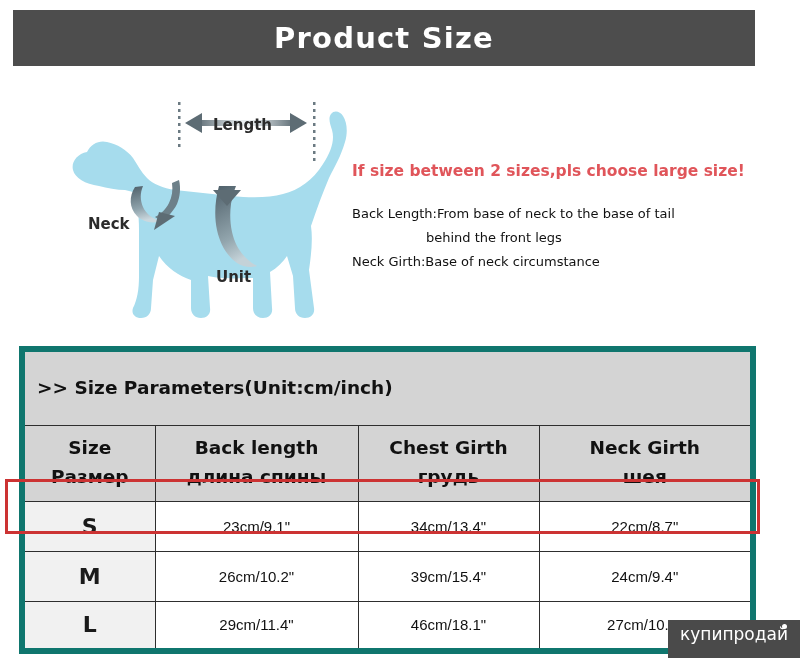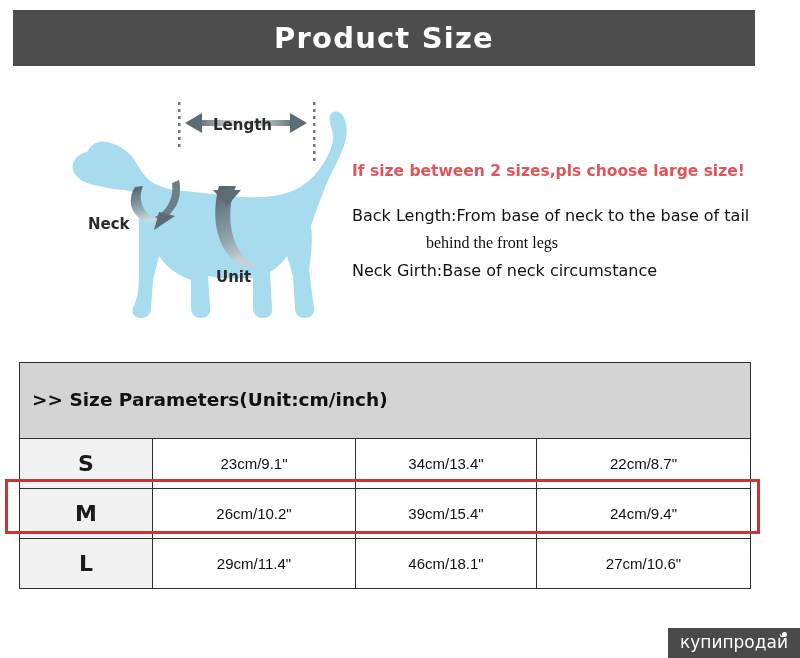--- a/index.html
+++ b/index.html
@@ -63,35 +63,35 @@
   #desc .warn {
     color: #e0555a;
     font-size: 15.5px;
     font-weight: bold;
     margin: 0 0 26px 0;
     white-space: nowrap;
     font-family: "DejaVu Sans", sans-serif;
   }
   #desc .line {
     color: #111111;
-    font-size: 16px;
+    font-size: 13px;
     margin: 0 0 9px 0;
     white-space: nowrap;
     font-family: "DejaVu Sans", sans-serif;
   }
-  #desc .line.indent { padding-left: 74px; font-family: Liberation Serif, serif; }
+  #desc .line.indent { padding-left: 74px; }
 
   
   #size-table {
     position: absolute;
-    left: 19px; top: 362px;
+    left: 19px; top: 346px;
     width: 731px;
     border-collapse: collapse;
     table-layout: fixed;
-    border: 1px solid #0f766e;
+    border: 6px solid #0f766e;
     padding-left: 32px;
   }
   #size-table td, #size-table th {
     border: 1px solid #2e2e2e;
     padding: 0;
     text-align: center;
     vertical-align: middle;
   }
   #banner-cell {
     background: #fadcc0;
@@ -141,21 +141,21 @@
     pointer-events: none;
   }
 
   
   #watermark {
     position: absolute;
     right: 0px; bottom: 0px;
     background: #4a4a4a;
     color: #ffffff;
     font-size: 17px;
-    padding: 6px 12px 7px 12px;
+    padding: 6px 12px 15px 12px;
     font-family: "DejaVu Sans", sans-serif;
     line-height: 1;
   }
   #watermark .dot {
     position: absolute;
     right: 13px; top: 4px;
     width: 5px; height: 5px;
     border-radius: 50%;
     background: #ffffff;
   }
@@ -298,20 +298,38 @@
   <colgroup>
     <col class="c-size">
       <col class="c-back">
       <col class="c-chest">
       <col class="c-neck">
   </colgroup>
   <thead>
     <tr>
       <th id="banner-cell" colspan="4">&gt;&gt; Size Parameters(Unit:cm/inch)</th>
     </tr>
+    <tr>
+      <th>
+        <span>Size</span>
+        <span class="sub">Размер</span>
+      </th>
+      <th>
+        <span>Back length</span>
+        <span class="sub">длина спины</span>
+      </th>
+      <th>
+        <span>Chest Girth</span>
+        <span class="sub">грудь</span>
+      </th>
+      <th>
+        <span>Neck Girth</span>
+        <span class="sub">шея</span>
+      </th>
+    </tr>
   </thead>
   <tbody>
     <tr>
       <td class="size-cell">S</td>
       <td class="val">23cm/9.1"</td>
       <td class="val">34cm/13.4"</td>
       <td class="val">22cm/8.7"</td>
     </tr>
     <tr>
       <td class="size-cell">M</td>

